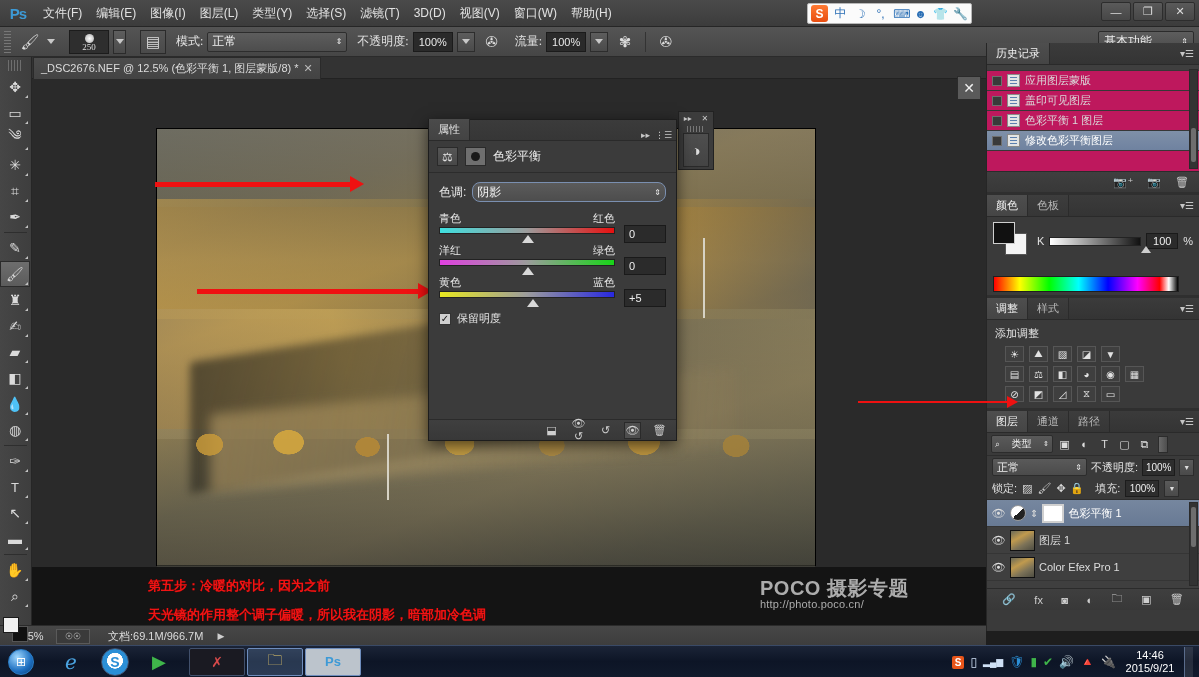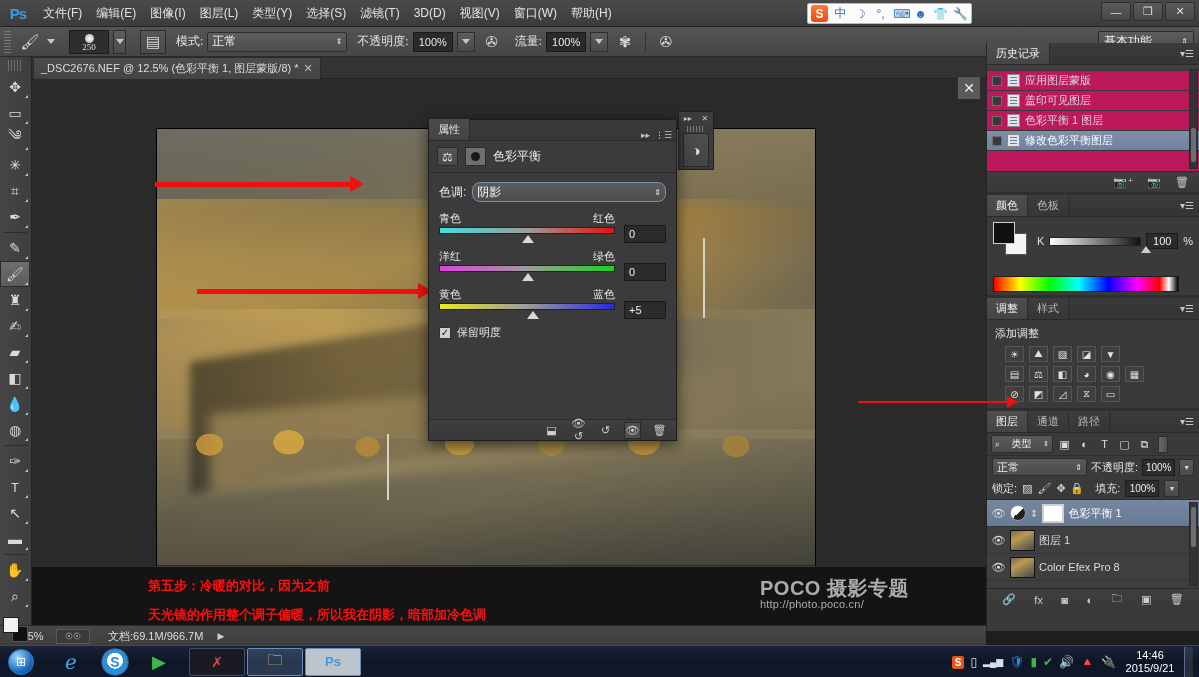--- a/index.html
+++ b/index.html
@@ -260,21 +260,21 @@
   .ph-title { font-size: 12px; color: #ececec; }
   .props-body { padding: 9px 10px 0 10px; position: relative; }
   .row-tone { display: flex; align-items: center; gap: 6px; margin-bottom: 9px; justify-content: space-between; }
   .tone-label { font-size: 12px; color: #e6e6e6; white-space: nowrap; }
   .tone-select {
     flex: 1; height: 20px; background: linear-gradient(#5b5b5b,#4d4d4d);
     border: 1px solid #7a8fb0; border-radius: 8px; display: flex;
     align-items: center; justify-content: space-between; padding: 0 4px;
     font-size: 12px; color: #f2f2f2;
   }
-  .slider-group { margin-bottom: 15px; position: relative; }
+  .slider-group { margin-bottom: 9px; position: relative; }
   .slider-labels {
     display: flex; justify-content: space-between; font-size: 11px;
     color: #e4e4e4; width: 176px; margin-bottom: 1px;
   }
   .slider-track {
     width: 176px; height: 7px; border: 1px solid #222; position: relative;
   }
   .st-cr { background: linear-gradient(to right, #3fe0e0, #9c9c9c 50%, #e81010); }
   .st-mg { background: linear-gradient(to right, #e040e0, #9c9c9c 50%, #18d418); }
   .st-yb { background: linear-gradient(to right, #e8e820, #9c9c9c 50%, #2828e0); }
@@ -867,21 +867,21 @@
         <span>色彩平衡 1</span>
       </div>
       <div class="layer-row">
         <span class="eye">👁</span>
         <div class="thumb-img"></div>
         <span>图层 1</span>
       </div>
       <div class="layer-row">
         <span class="eye">👁</span>
         <div class="thumb-img"></div>
-        <span>Color Efex Pro 8</span>
+        <span>Color Efex Pro 1</span>
       </div>
       <div class="vscroll" style="top:2px;height:84px;">
         <div class="vthumb" style="top:4px;height:40px;"></div>
       </div>
     </div>
     <div class="layer-foot">
       <span>🔗</span>
       <span>fx</span>
       <span>◙</span>
       <span>◐</span>

